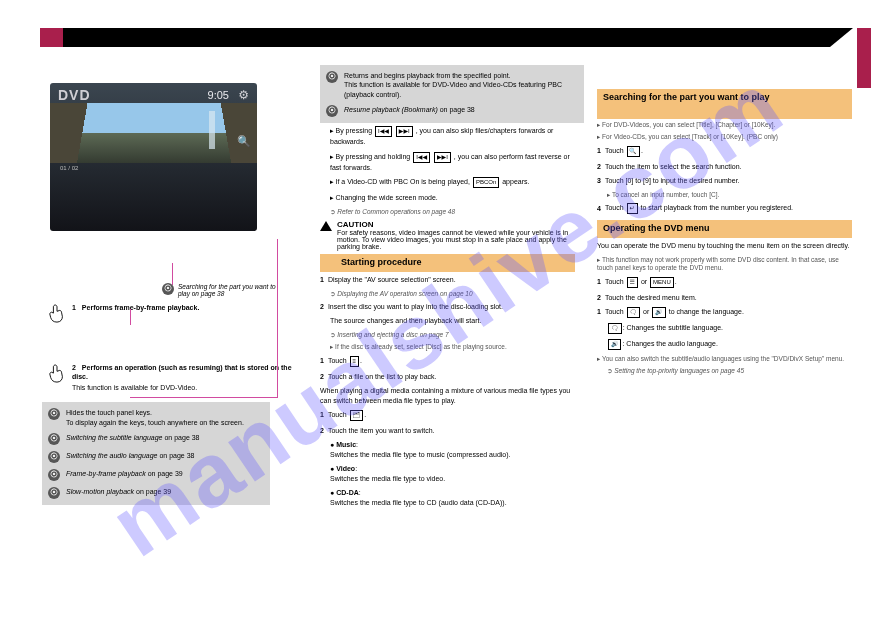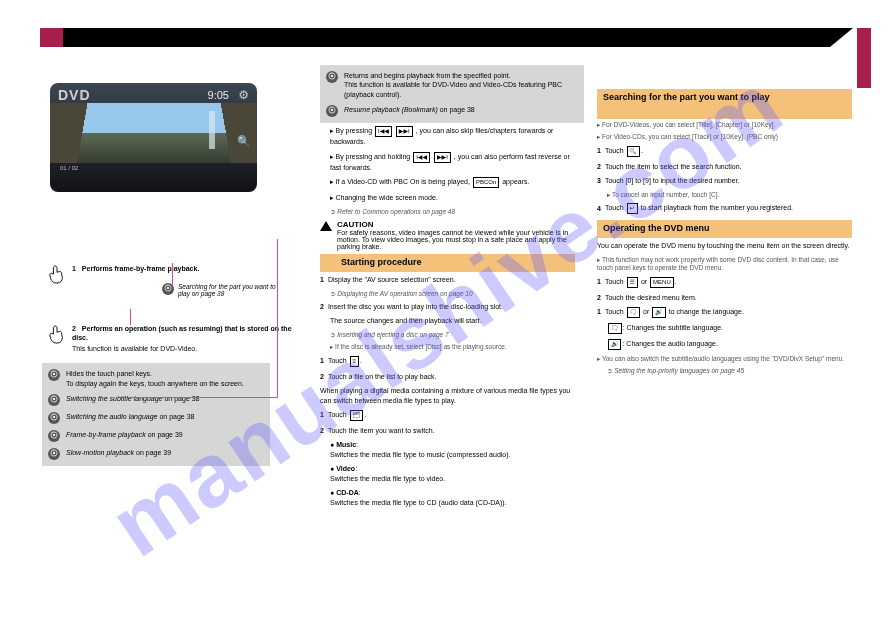--- a/index.html
+++ b/index.html
@@ -72,24 +72,24 @@
     top: 65px;
     width: 255px;
   }
   .col1 { left: 42px; }
   .col2 { left: 320px; }
   .col3 { left: 597px; }
   
   .dvd {
     position: relative;
     width: 207px;
-    height: 109px;
+    height: 148px;
     margin: 18px 0 10px 8px;
     background: linear-gradient(#3b4650,#121318);
-    border-radius: 8px;
+    border-radius: 3px;
     overflow: hidden;
     color: #e6e6e6;
     font-size: 8px;
   }
   .dvd-top {
     position: absolute;
     top: 4px; left: 8px;
     font-size: 14px; font-weight: bold; color: #cfcfd4; letter-spacing: 1px;
   }
   .dvd-time { position: absolute; top: 6px; right: 28px; font-size: 11px; color:#e8e8ec; }

